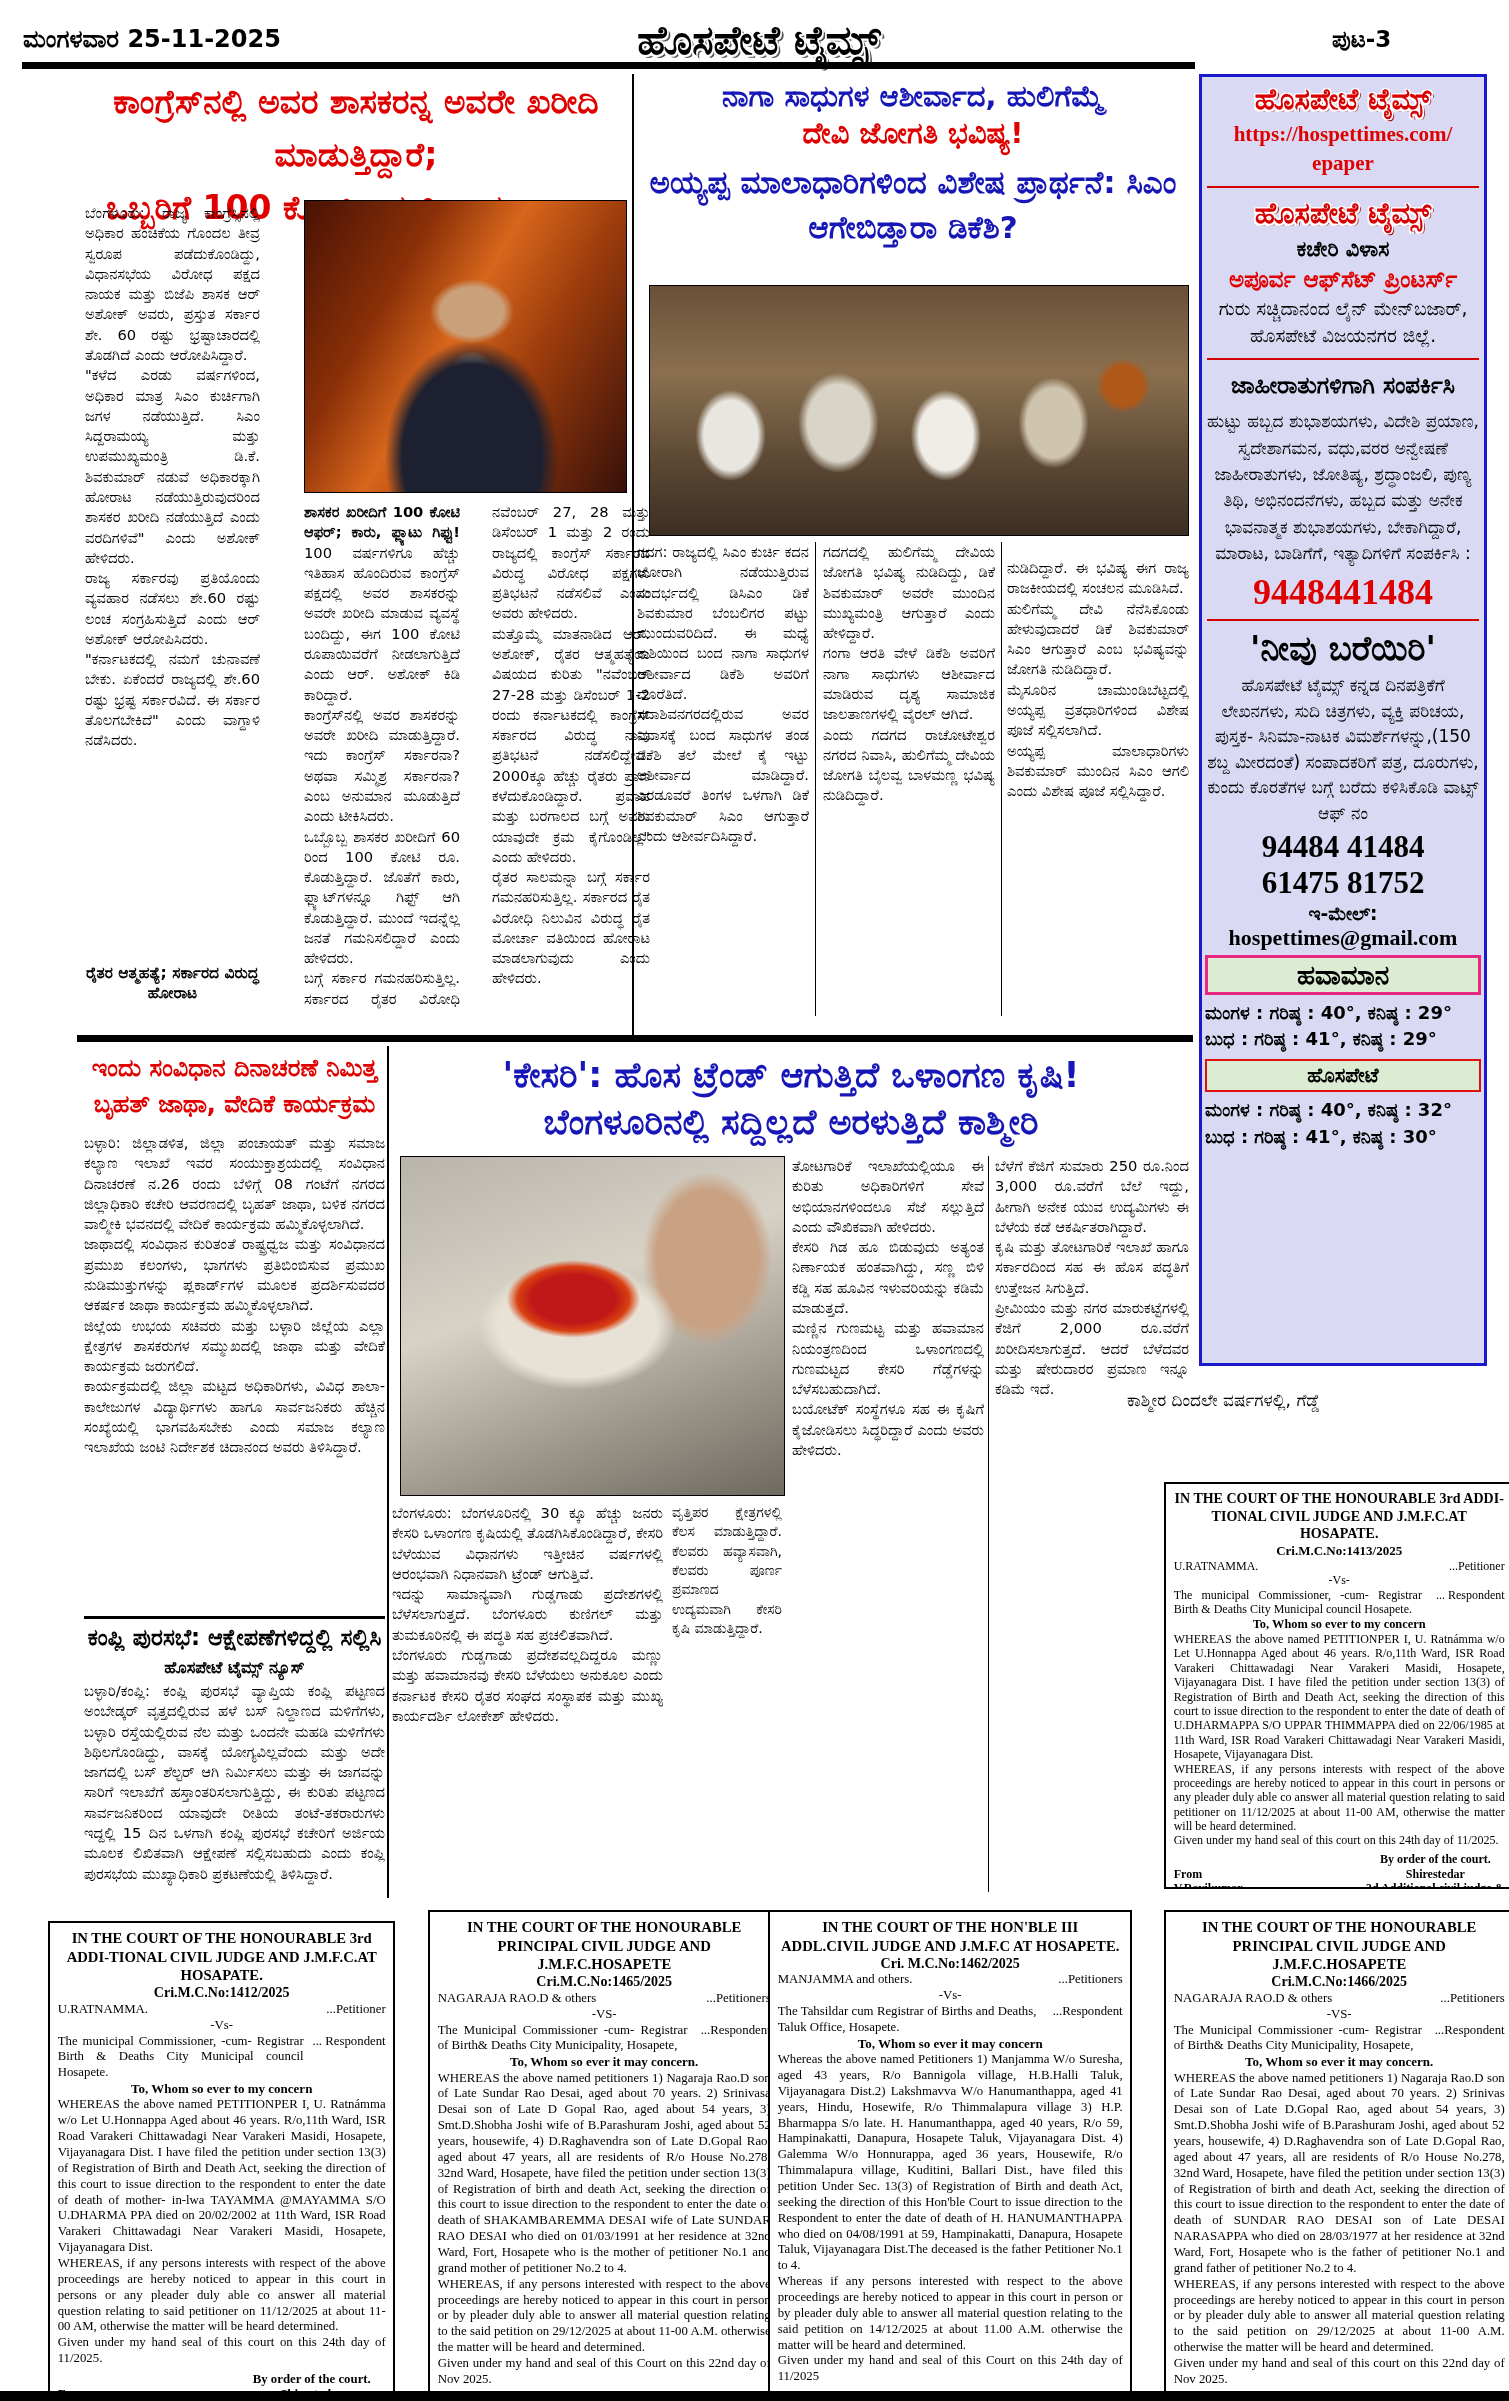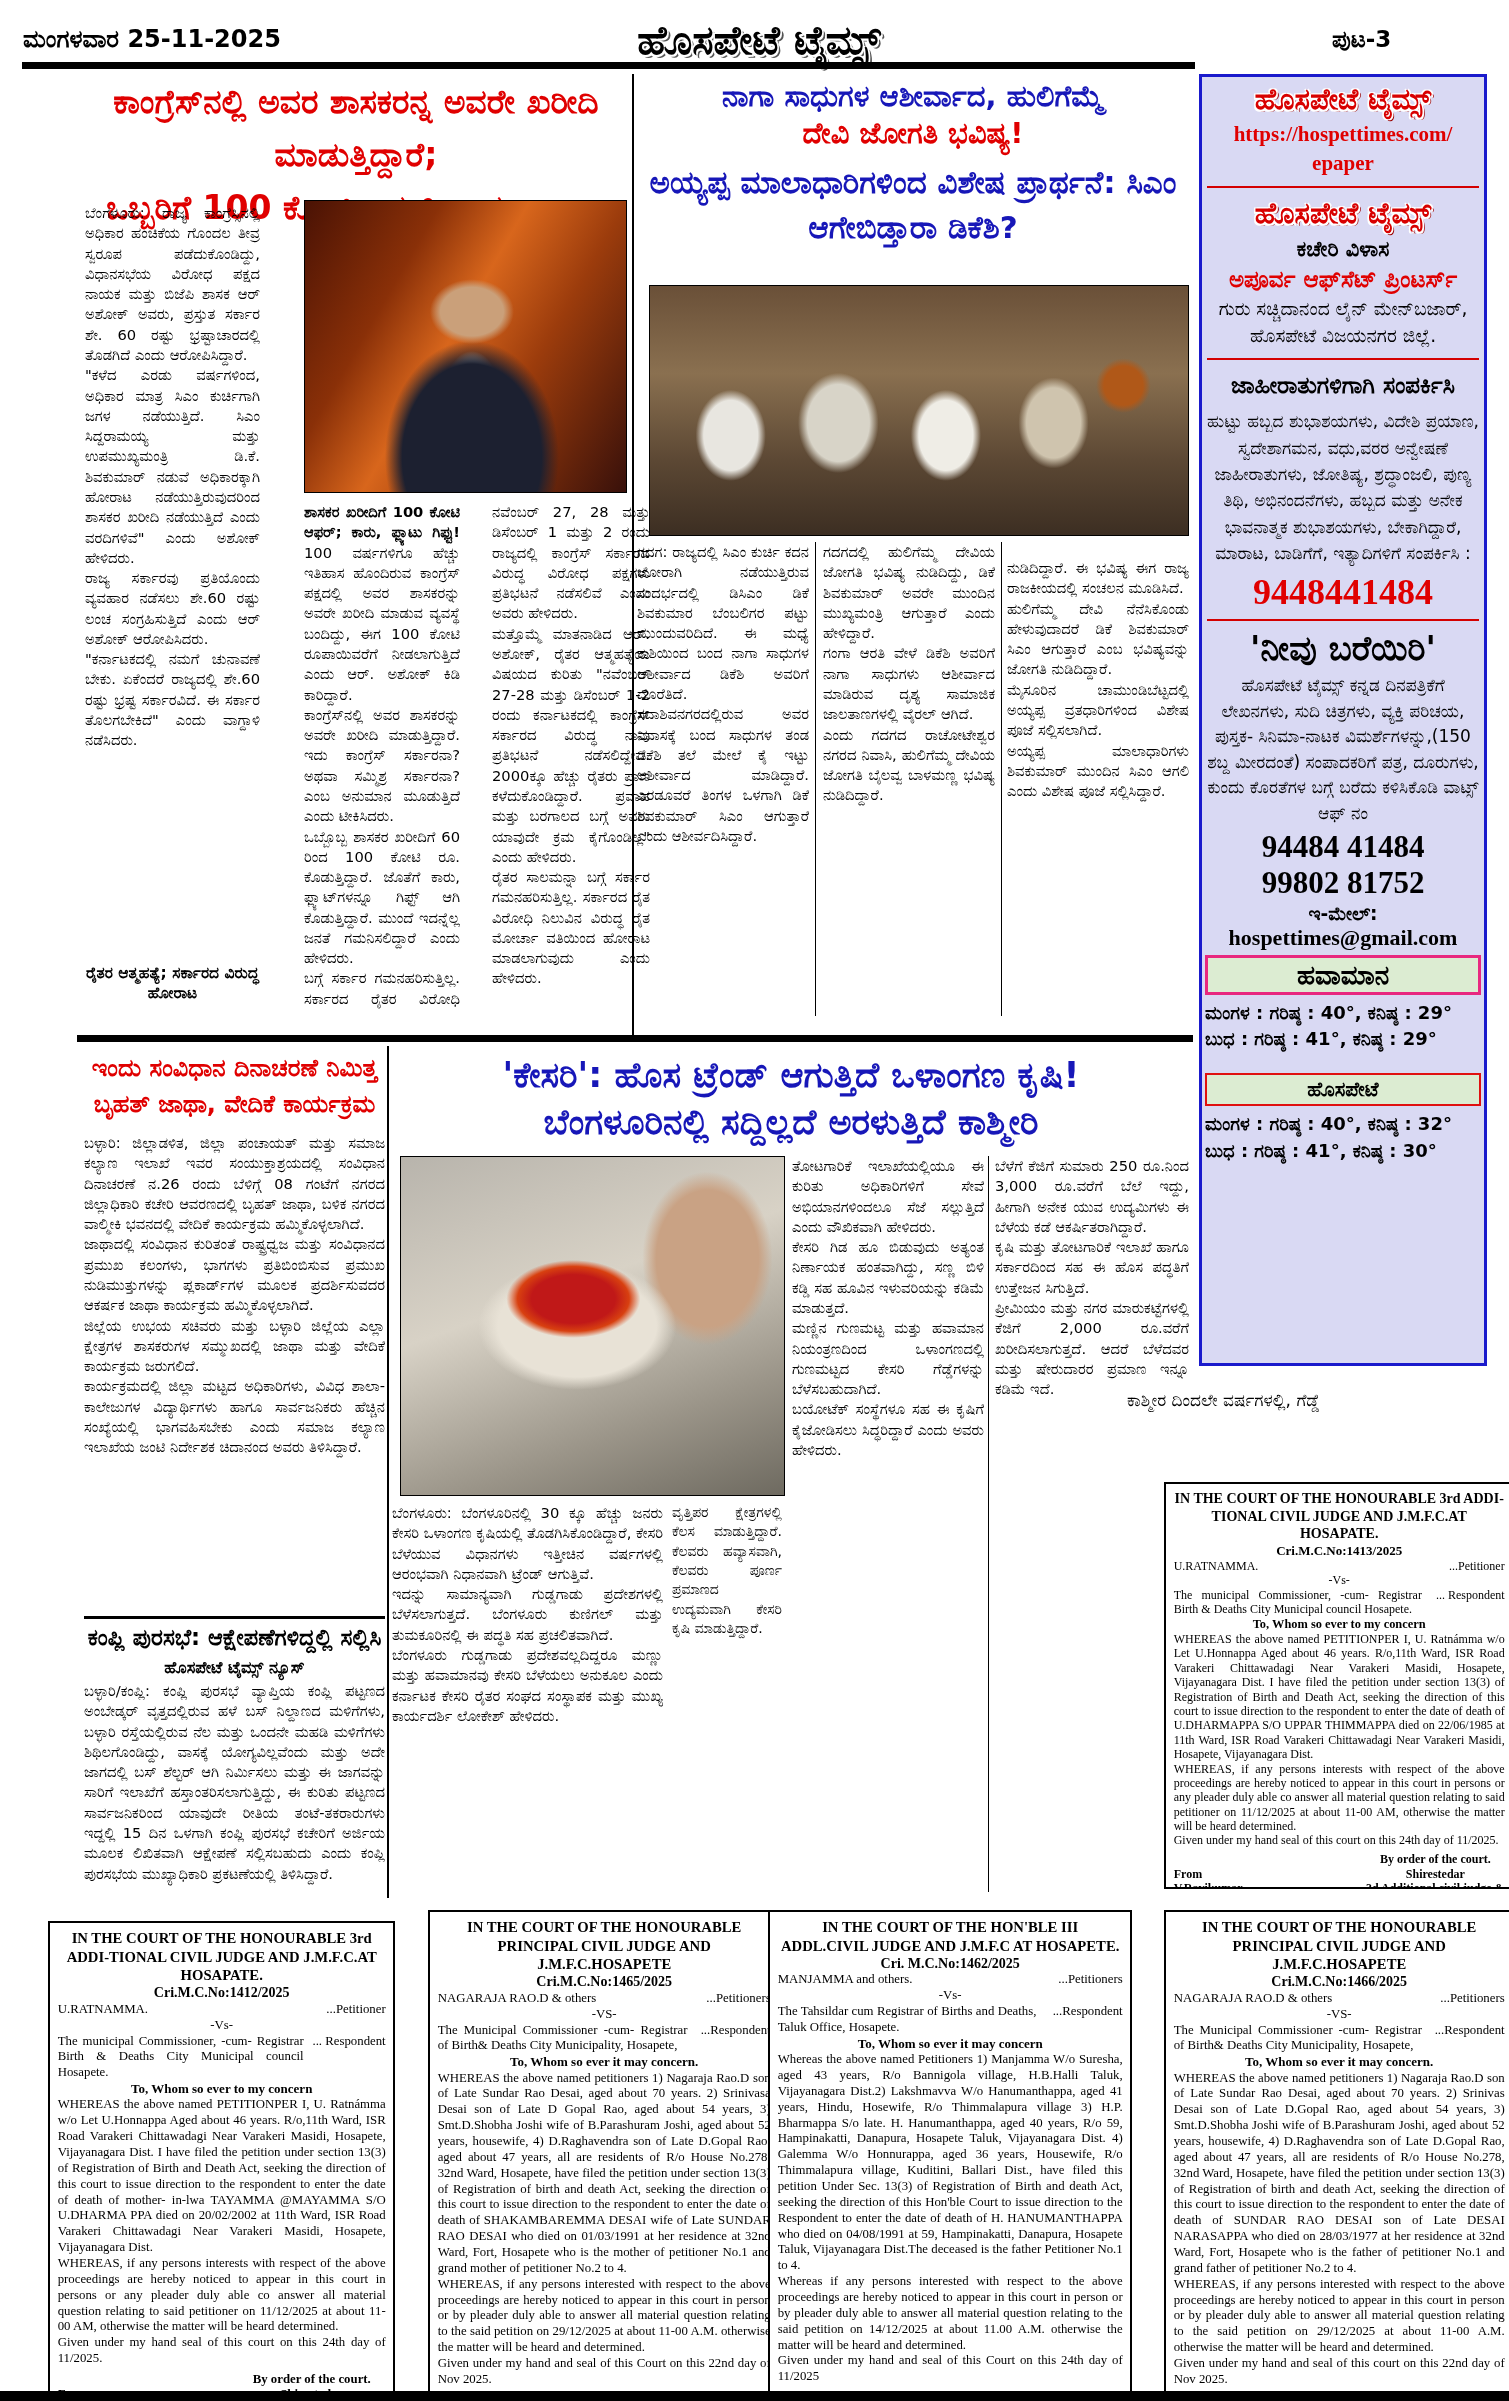--- a/index.html
+++ b/index.html
@@ -104,29 +104,29 @@
   <div class="kn bold red center" style="font-size:23px;margin-top:4.6px;">ಅಪೂರ್ವ ಆಫ್‌ಸೆಟ್ ಪ್ರಿಂಟರ್ಸ್</div>
   <div class="kn center" style="font-size:18.6px;line-height:1.45;margin-top:3.1px;">ಗುರು ಸಚ್ಚಿದಾನಂದ ಲೈನ್ ಮೇನ್‌ಬಜಾರ್, ಹೊಸಪೇಟೆ ವಿಜಯನಗರ ಜಿಲ್ಲೆ.</div>
   <div class="redrule" style="height:2.3px;margin:7.7px 1.5px;"></div>
   <div class="kn bold center" style="font-size:23px;line-height:1.5;">ಜಾಹೀರಾತುಗಳಿಗಾಗಿ ಸಂಪರ್ಕಿಸಿ</div>
   <div class="kn center" style="font-size:17px;line-height:1.55;margin-top:6.2px;">ಹುಟ್ಟು ಹಬ್ಬದ ಶುಭಾಶಯಗಳು, ವಿದೇಶಿ ಪ್ರಯಾಣ, ಸ್ವದೇಶಾಗಮನ, ವಧು,ವರರ ಅನ್ವೇಷಣೆ ಜಾಹೀರಾತುಗಳು, ಜೋತಿಷ್ಯ, ಶ್ರದ್ಧಾಂಜಲಿ, ಪುಣ್ಯ ತಿಥಿ, ಅಭಿನಂದನೆಗಳು, ಹಬ್ಬದ ಮತ್ತು ಅನೇಕ ಭಾವನಾತ್ಮಕ ಶುಭಾಶಯಗಳು, ಬೇಕಾಗಿದ್ದಾರೆ, ಮಾರಾಟ, ಬಾಡಿಗೆಗೆ, ಇತ್ಯಾದಿಗಳಿಗೆ ಸಂಪರ್ಕಿಸಿ :</div>
   <div class="en bold red center" style="font-size:36px;margin-top:4.6px;">9448441484</div>
   <div class="redrule" style="height:2.3px;margin:6.2px 1.5px;"></div>
   <div class="kn bold center" style="font-size:34px;">'ನೀವು ಬರೆಯಿರಿ'</div>
   <div class="kn center" style="font-size:17px;line-height:1.5;margin-top:4.6px;">ಹೊಸಪೇಟೆ ಟೈಮ್ಸ್ ಕನ್ನಡ ದಿನಪತ್ರಿಕೆಗೆ ಲೇಖನಗಳು, ಸುದಿ ಚಿತ್ರಗಳು, ವ್ಯಕ್ತಿ ಪರಿಚಯ, ಪುಸ್ತಕ- ಸಿನಿಮಾ-ನಾಟಕ ವಿಮರ್ಶೆಗಳನ್ನು,(150 ಶಬ್ದ ಮೀರದಂತೆ) ಸಂಪಾದಕರಿಗೆ ಪತ್ರ, ದೂರುಗಳು, ಕುಂದು ಕೊರತೆಗಳ ಬಗ್ಗೆ ಬರೆದು ಕಳಿಸಿಕೊಡಿ ವಾಟ್ಸ್ ಆಫ್ ನಂ</div>
   <div class="en bold center" style="font-size:31px;margin-top:3.1px;">94484 41484</div>
-  <div class="en bold center" style="font-size:31px;">99802 81752</div>
+  <div class="en bold center" style="font-size:31px;">61475 81752</div>
   <div class="center" style="margin-top:1.5px;">
     <span class="kn bold" style="font-size:18.6px;">ಇ-ಮೇಲ್:</span>
     <span class="en bold" style="font-size:22px;">hospettimes@gmail.com</span>
   </div>
   <div class="wbar kn" style="border:3.1px solid #e82880;font-size:26px;margin-top:4.6px;padding:1.5px 0;">ಹವಾಮಾನ</div>
   <div class="kn bold" style="font-size:18px;margin-top:6.2px;">ಮಂಗಳ : ಗರಿಷ್ಠ  : 40°,   ಕನಿಷ್ಠ : 29°</div>
   <div class="kn bold" style="font-size:18px;margin-top:4.6px;">ಬುಧ     : ಗರಿಷ್ಠ  : 41°,   ಕನಿಷ್ಠ : 29°</div>
-  <div class="wbar kn" style="border:2.3px solid #e01010;font-size:20px;margin-top:23px;padding:2.3px 0;">ಹೊಸಪೇಟೆ</div>
+  <div class="wbar kn" style="border:2.3px solid #e01010;font-size:20px;margin-top:9px;padding:2.3px 0;">ಹೊಸಪೇಟೆ</div>
   <div class="kn bold" style="font-size:18px;margin-top:7.7px;">ಮಂಗಳ : ಗರಿಷ್ಠ   : 40°, ಕನಿಷ್ಠ  :  32°</div>
   <div class="kn bold" style="font-size:18px;margin-top:4.6px;">ಬುಧ     : ಗರಿಷ್ಠ   : 41°, ಕನಿಷ್ಠ  :  30°</div>
 </div>
 
 <div class="abs rule" style="left:77px;top:1035px;width:1116px;height:7px;"></div>
 
 <div class="abs kn bold red center" style="left:84px;top:1050px;width:301px;font-size:24px;line-height:1.5;">ಇಂದು ಸಂವಿಧಾನ ದಿನಾಚರಣೆ ನಿಮಿತ್ತ ಬೃಹತ್ ಜಾಥಾ, ವೇದಿಕೆ ಕಾರ್ಯಕ್ರಮ</div>
 <div class="abs kn body-col just pre" style="left:84px;top:1133px;width:301px;height:477px;">ಬಳ್ಳಾರಿ: ಜಿಲ್ಲಾಡಳಿತ, ಜಿಲ್ಲಾ ಪಂಚಾಯತ್ ಮತ್ತು ಸಮಾಜ ಕಲ್ಯಾಣ ಇಲಾಖೆ ಇವರ ಸಂಯುಕ್ತಾಶ್ರಯದಲ್ಲಿ ಸಂವಿಧಾನ ದಿನಾಚರಣೆ ನ.26 ರಂದು ಬೆಳಿಗ್ಗೆ 08 ಗಂಟೆಗೆ ನಗರದ ಜಿಲ್ಲಾಧಿಕಾರಿ ಕಚೇರಿ ಆವರಣದಲ್ಲಿ ಬೃಹತ್ ಜಾಥಾ, ಬಳಿಕ ನಗರದ ವಾಲ್ಮೀಕಿ ಭವನದಲ್ಲಿ ವೇದಿಕೆ ಕಾರ್ಯಕ್ರಮ ಹಮ್ಮಿಕೊಳ್ಳಲಾಗಿದೆ.
 ಜಾಥಾದಲ್ಲಿ ಸಂವಿಧಾನ ಕುರಿತಂತೆ ರಾಷ್ಟ್ರಧ್ವಜ ಮತ್ತು ಸಂವಿಧಾನದ ಪ್ರಮುಖ ಕಲಂಗಳು, ಭಾಗಗಳು ಪ್ರತಿಬಿಂಬಿಸುವ ಪ್ರಮುಖ ನುಡಿಮುತ್ತುಗಳನ್ನು ಪ್ಲಕಾರ್ಡ್‌ಗಳ ಮೂಲಕ ಪ್ರದರ್ಶಿಸುವದರ ಆಕರ್ಷಕ ಜಾಥಾ ಕಾರ್ಯಕ್ರಮ ಹಮ್ಮಿಕೊಳ್ಳಲಾಗಿದೆ.
 ಜಿಲ್ಲೆಯ ಉಭಯ ಸಚಿವರು ಮತ್ತು ಬಳ್ಳಾರಿ ಜಿಲ್ಲೆಯ ಎಲ್ಲಾ ಕ್ಷೇತ್ರಗಳ ಶಾಸಕರುಗಳ ಸಮ್ಮುಖದಲ್ಲಿ ಜಾಥಾ ಮತ್ತು ವೇದಿಕೆ ಕಾರ್ಯಕ್ರಮ ಜರುಗಲಿದೆ.

